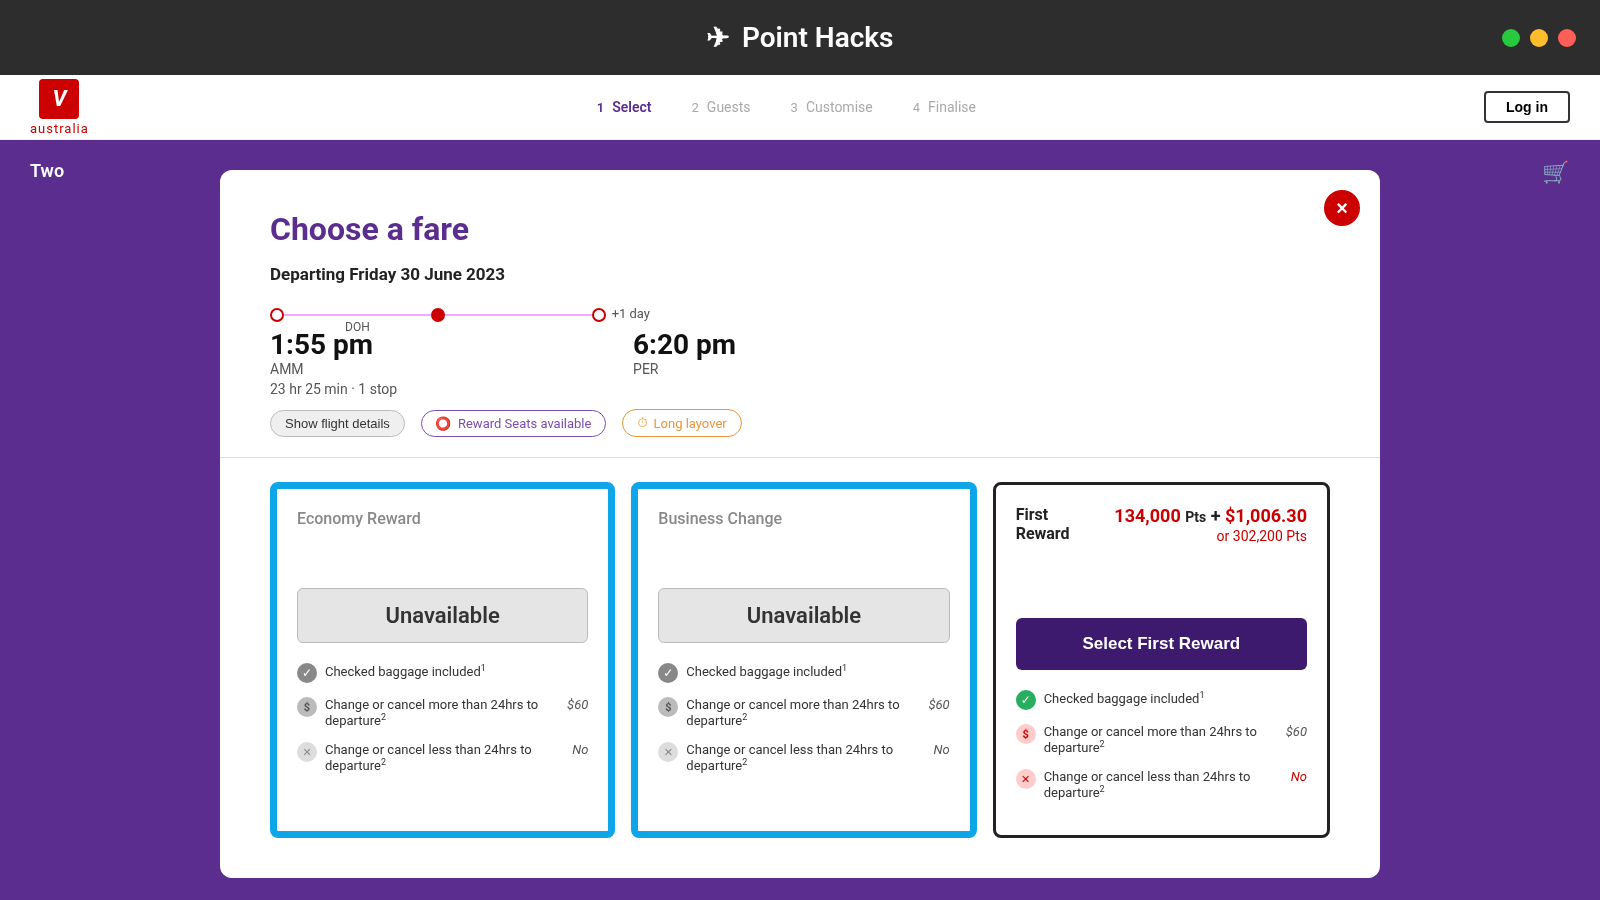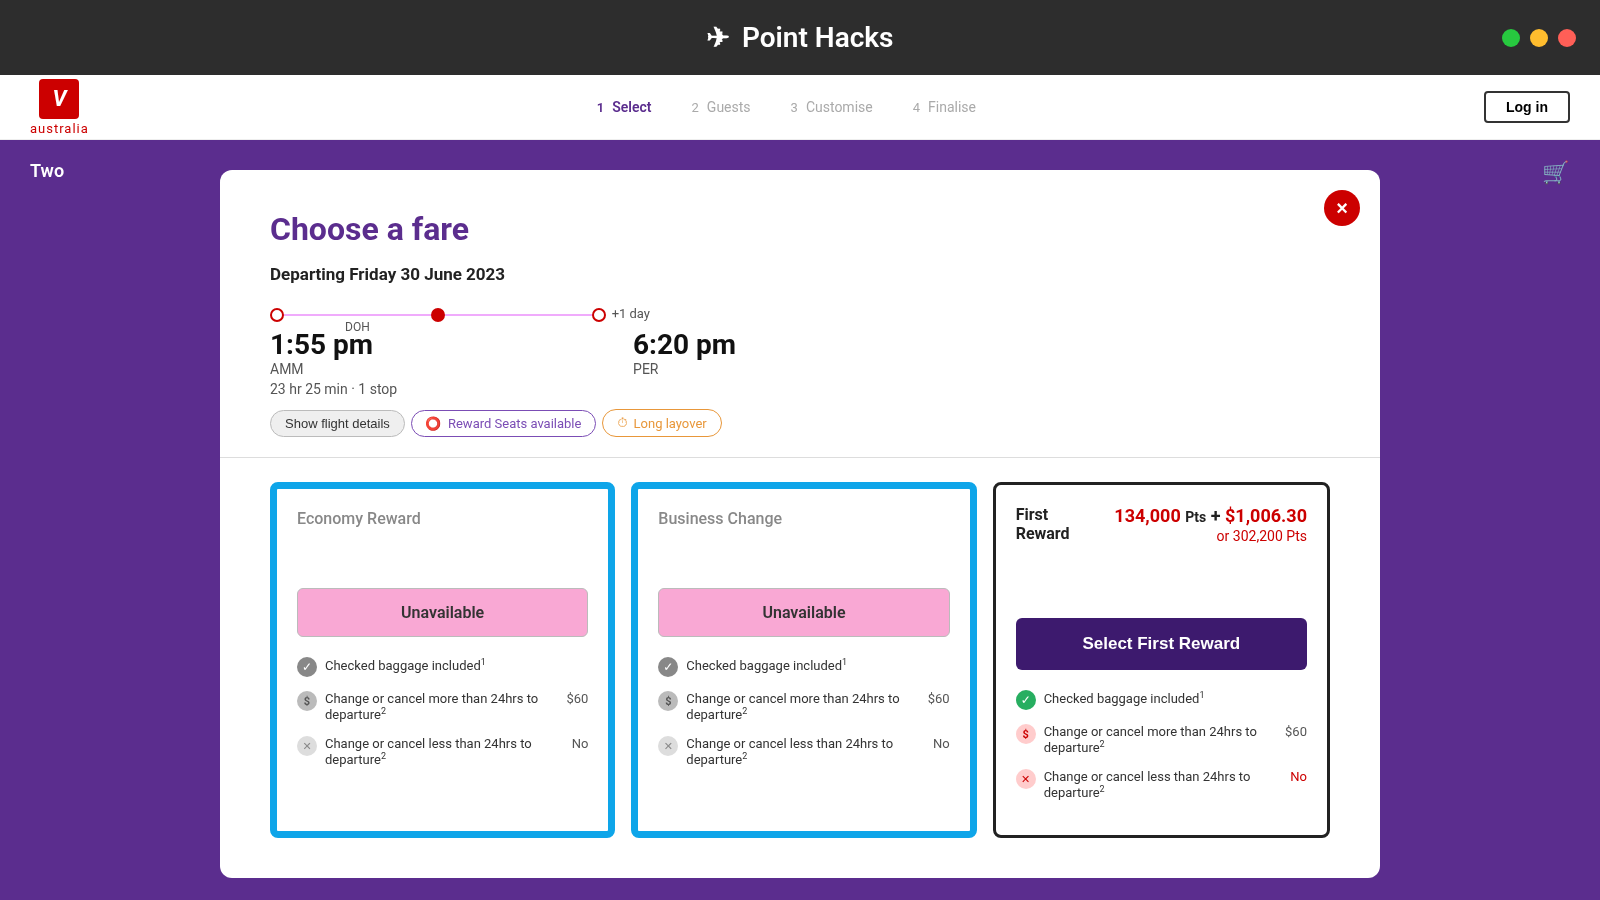--- a/index.html
+++ b/index.html
@@ -235,21 +235,21 @@
     .flight-duration {
       font-size: 14px;
       color: #555;
       margin-top: 4px;
     }
 
     
     .badge-row {
       display: flex;
       align-items: center;
-      gap: 6px;
+      gap: 16px;
       margin-top: 12px;
       margin-bottom: 20px;
     }
     .badge {
       border: 1px solid #bbb;
       border-radius: 20px;
       padding: 5px 14px;
       font-size: 13px;
       color: #333;
       cursor: pointer;
@@ -320,25 +320,25 @@
       color: #222;
     }
     .first-pts-alt {
       font-size: 14px;
       color: #cc0000;
       margin-top: 2px;
     }
 
     .unavailable-btn {
       width: 100%;
-      background: #f9a8d4;
+      background: #e5e5e5;
       border: 1px solid #bbb;
       border-radius: 6px;
       padding: 14px;
-      font-size: 16px;
+      font-size: 22px;
       font-weight: 600;
       color: #333;
       cursor: not-allowed;
       text-align: center;
       margin-bottom: 20px;
     }
 
     .select-btn {
       width: 100%;
       background: #3d1a6e;
@@ -407,20 +407,21 @@
       font-size: 11px;
     }
     .feature-text {
       flex: 1;
     }
     .feature-value {
       color: #555;
       margin-left: auto;
       padding-left: 8px;
       white-space: nowrap;
+      font-style: italic;
     }
     .feature-value.red {
       color: #cc0000;
     }
 
     .feature-row {
       display: flex;
       align-items: flex-start;
       width: 100%;
     }

